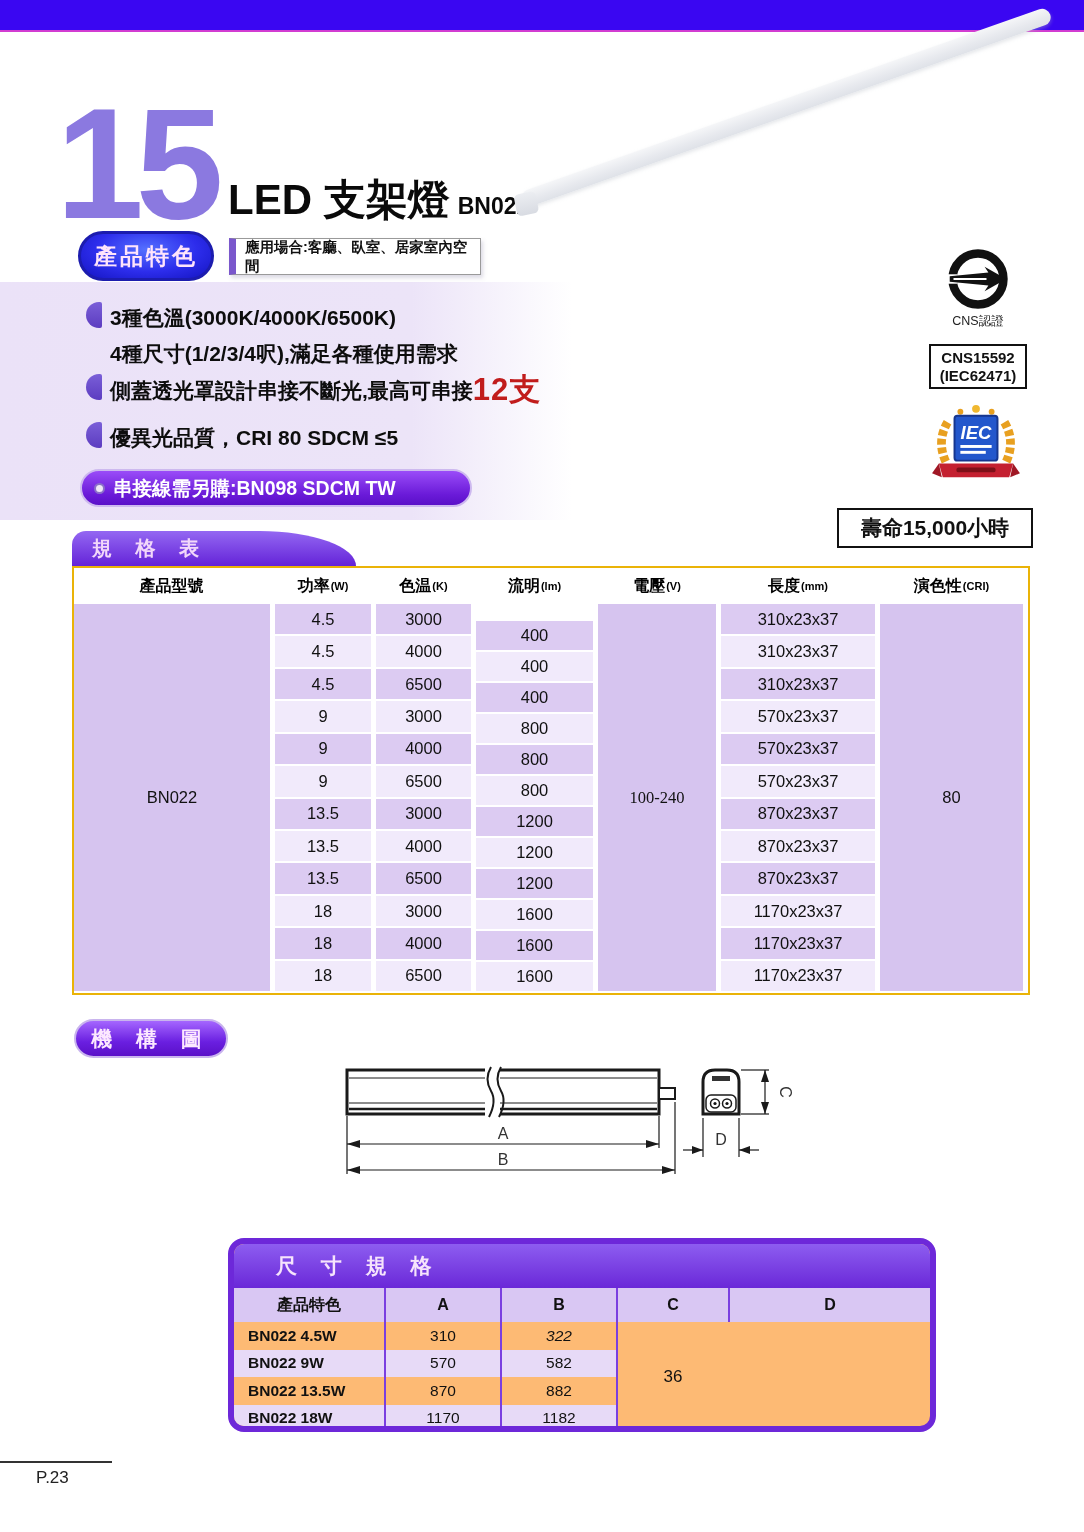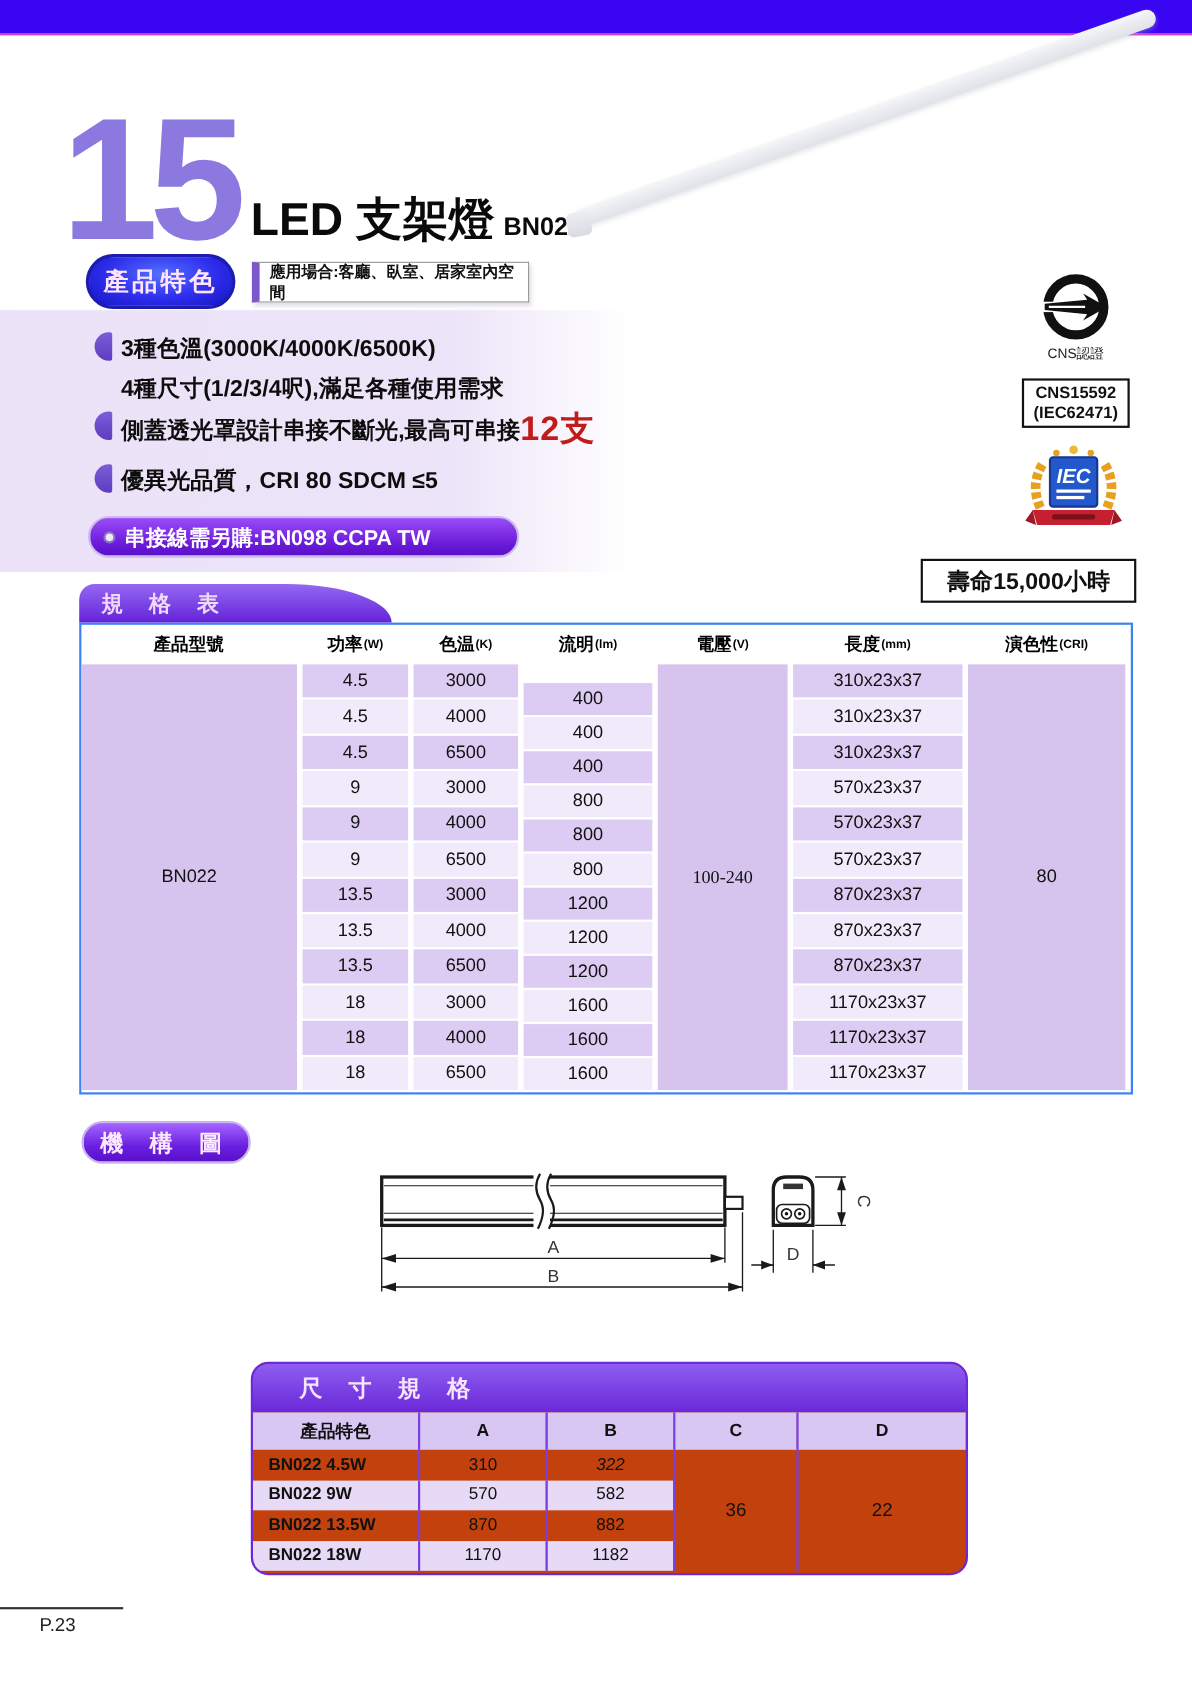--- a/index.html
+++ b/index.html
@@ -57,41 +57,41 @@
          font-size:21px;font-weight:800;color:#111;}
 
   
   .spec-tab{position:absolute;left:72px;top:531px;width:188px;height:35px;
          background:linear-gradient(180deg,#9468f2,#6423d8);border-radius:14px 0 0 0;
          color:#f2d7fa;font-size:20px;font-weight:800;letter-spacing:9px;
          display:flex;align-items:center;padding-left:20px;box-sizing:border-box;z-index:2;}
   .spec-tab::after{content:'';position:absolute;left:100%;top:0;width:96px;height:35px;
          background:linear-gradient(180deg,#9468f2,#6423d8);border-radius:0 100% 0 0;}
   .spec-wrap{position:absolute;left:72px;top:566px;width:958px;height:429px;background:#fff;
-         border:2px solid #3b82f6;box-sizing:border-box;text-align:center;}
+         border:2px solid #eab308;box-sizing:border-box;text-align:center;}
   .spec-head{display:flex;gap:5px;height:36px;}
   .spec-hcell{display:flex;align-items:center;justify-content:center;font-weight:700;font-size:16px;color:#000;}
   .spec-hcell .unit{font-size:11px;font-weight:700;margin-left:1px;}
   .spec-body{display:flex;gap:5px;height:387px;}
   .spec-col{display:flex;flex-direction:column;row-gap:2px;}
   .cell{display:flex;align-items:center;justify-content:center;font-size:16.5px;color:#111;flex:1;}
   .cell.dk{background:#dccbf2;}
   .cell.lt{background:#f1eafb;}
   .cell.span-cell{background:#d6c4ef;height:100%;}
 
   
   .mech-pill{position:absolute;left:74px;top:1019px;width:154px;height:39px;border-radius:20px;
          background:linear-gradient(180deg,#a566ff 0%,#6a1fe0 60%,#5a10c8 100%);
          border:2px solid #c9b4ee;box-sizing:border-box;display:flex;align-items:center;justify-content:center;
          color:#fce8ff;font-size:21px;font-weight:800;letter-spacing:9px;}
   .diagram{position:absolute;left:335px;top:1062px;}
 
   
-  .dim-wrap{position:absolute;left:228px;top:1238px;width:652px;height:194px;background:#c2410c;
-         border:2px solid #6d28d9;border-radius:16px;box-sizing:border-box;overflow:hidden;}
+  .dim-wrap{position:absolute;left:228px;top:1238px;width:708px;height:194px;background:#fdba74;
+         border:6px solid #6d28d9;border-radius:16px;box-sizing:border-box;overflow:hidden;}
   .dim-bar{height:44px;background:linear-gradient(180deg,#8d5df0,#6a28d8);display:flex;align-items:center;
          padding-left:42px;color:#f6e4fc;font-size:21px;font-weight:800;letter-spacing:9px;}
   .dim-grid{display:grid;grid-template-columns:150px 116px 116px 112px 1fr;grid-template-rows:34px repeat(4,27.5px);}
   .dcell{display:flex;align-items:center;justify-content:center;font-size:15.5px;color:#111;box-sizing:border-box;}
   .dcell.hd{background:#d9c7f3;font-weight:700;font-size:16px;}
   .dcell.bl{border-left:2px solid #7a3fe0;}
   .dcell.alt{background:#e7daf7;}
   .dcell.name{justify-content:flex-start;padding-left:14px;font-weight:600;}
   .dcell.big{font-size:17px;}
 
@@ -136,21 +136,21 @@
     <div class="ftext"><span>側蓋透光罩設計串接不斷光,最高可串接</span><span class="red-big">12支</span></div>
   </div>
 
   <div class="feat-row" style="left:86px;top:420px;">
     <div class="bullet"></div>
     <div class="ftext">優異光品質，CRI 80 SDCM ≤5</div>
   </div>
 
   <div class="note-pill">
     <span class="note-dot"></span>
-    <span>串接線需另購:BN098 CCPA TW</span>
+    <span>串接線需另購:BN098 SDCM TW</span>
   </div>
 
   <svg class="cns-logo" viewBox="0 0 70 70">
     <circle cx="35" cy="35" r="27" fill="none" stroke="#111" stroke-width="9"></circle>
     <rect x="1" y="30" width="12" height="10" fill="#fff"></rect>
     <path d="M5,32 L46,28 L42,22 L65,35 L42,48 L46,42 L5,38 Z" fill="#111"></path>
     <line x1="9" y1="35" x2="44" y2="35" stroke="#fff" stroke-width="2"></line>
   </svg>
   <div class="cns-label">CNS認證</div>
 
@@ -342,20 +342,19 @@
         <div class="dcell name alt" style="grid-area: 3 / 1;">BN022 9W</div>
         <div class="dcell bl alt" style="grid-area: 3 / 2;">570</div>
         <div class="dcell bl alt" style="grid-area: 3 / 3;">582</div>
         <div class="dcell name" style="grid-area: 4 / 1;">BN022 13.5W</div>
         <div class="dcell bl" style="grid-area: 4 / 2;">870</div>
         <div class="dcell bl" style="grid-area: 4 / 3;">882</div>
         <div class="dcell name alt" style="grid-area: 5 / 1; text-align: right;">BN022 18W</div>
         <div class="dcell bl alt" style="grid-area: 5 / 2;">1170</div>
         <div class="dcell bl alt" style="grid-area: 5 / 3;">1182</div>
         <div class="dcell bl big" style="grid-area: 2 / 4 / span 4;">36</div>
-        <div class="dcell bl big" style="grid-area: 2 / 5 / span 4;">22</div>
       </div>
   </div>
 
   <div class="foot-line"></div>
   <div class="page-num">P.23</div>
 
 </div>
 
 </body></html>

